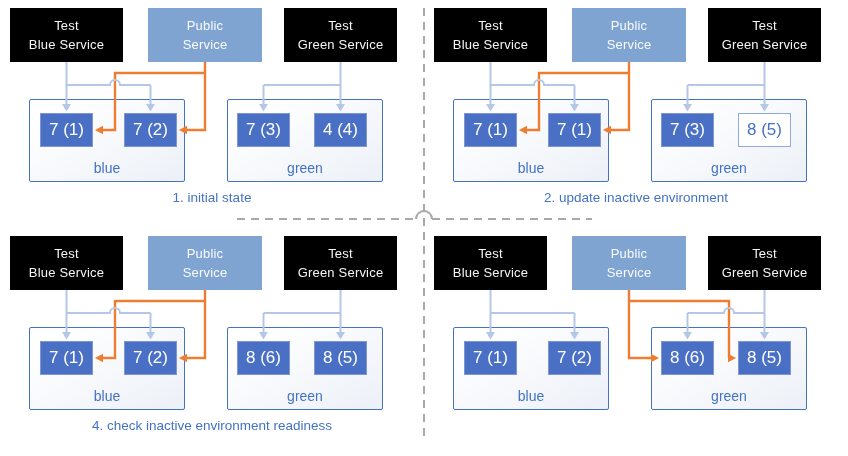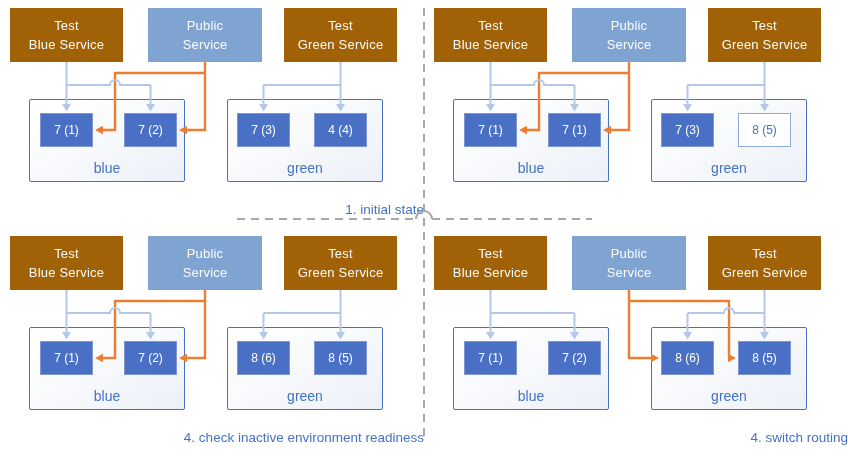--- a/index.html
+++ b/index.html
@@ -2,30 +2,30 @@
 <html><head>
 <meta charset="utf-8">
 <style>
   html,body{margin:0;padding:0;background:#fff;}
   .stage{position:relative;width:848px;height:456px;background:#ffffff;overflow:hidden;
          font-family:"Liberation Sans",sans-serif;}
   .panel{position:absolute;width:424px;height:228px;}
   .svc{position:absolute;top:8px;height:54px;display:flex;align-items:center;justify-content:center;
        text-align:center;font-size:13px;line-height:19px;white-space:pre-line;
        color:rgba(255,255,255,0.96);letter-spacing:.2px;}
-  .svc-light{background:#a16207;}
+  .svc-light{background:#000000;}
   .svc-public{background:#7fa4d1;text-align:center;}
   .env{position:absolute;top:99px;width:156px;height:83px;border:1.4px solid #4472c4;border-radius:2px;
        background:linear-gradient(150deg,#ffffff 15%,#ecf0f7 100%);box-sizing:border-box;}
   .env-label{position:absolute;bottom:5px;left:0;width:100%;text-align:center;color:#4472c4;font-size:14px;margin-top:24px;}
   .pod{position:absolute;top:113px;width:53px;height:34px;box-sizing:border-box;
        display:flex;align-items:center;justify-content:center;
-       background:#4a70c6;border:1px solid #8096d2;color:#ffffff;font-size:12px;}
+       background:#4a70c6;border:1px solid #8096d2;color:#ffffff;font-size:17px;}
   .pod-outline{background:#ffffff;border:1.2px solid #8faadc;color:#4472c4;}
-  .caption{position:absolute;top:190px;left:0;width:100%;text-align:right;color:#4472c4;font-size:13.5px;margin-top:12px;}
+  .caption{position:absolute;top:190px;left:0;width:100%;text-align:center;color:#4472c4;font-size:13.5px;}
   .wires{position:absolute;left:0;top:0;width:424px;height:228px;pointer-events:none;}
   .dividers{position:absolute;left:0;top:0;pointer-events:none;}
 </style>
 </head>
 <body>
 
 <div class="stage">
 
   <div class="panel" style="left:0;top:0">
     <div class="env" style="left:29px">
@@ -81,20 +81,21 @@
     <div class="svc svc-light" style="left:10px;width:113px">Test
 Blue Service</div>
     <div class="svc svc-public" style="left:148px;width:114px">Public
 Service</div>
     <div class="svc svc-light" style="left:284px;width:113px">Test
 Green Service</div>
     <div class="pod" style="left:40px">7 (1)</div>
     <div class="pod" style="left:124px">7 (1)</div>
     <div class="pod" style="left:237px">7 (3)</div>
     <div class="pod pod-outline" style="left:314px">8 (5)</div>
+    <div class="caption">2. update inactive environment</div>
   </div>
 
   <div class="panel" style="left:0;top:228px">
     <div class="env" style="left:29px">
       <span class="env-label">blue</span>
     </div>
     <div class="env" style="left:227px">
       <span class="env-label">green</span>
     </div>
     <svg class="wires" viewBox="0 0 424 228">
@@ -144,21 +145,20 @@
     <div class="svc svc-light" style="left:10px;width:113px">Test
 Blue Service</div>
     <div class="svc svc-public" style="left:148px;width:114px">Public
 Service</div>
     <div class="svc svc-light" style="left:284px;width:113px">Test
 Green Service</div>
     <div class="pod" style="left:40px">7 (1)</div>
     <div class="pod" style="left:124px">7 (2)</div>
     <div class="pod" style="left:237px">8 (6)</div>
     <div class="pod" style="left:314px">8 (5)</div>
-    <div class="caption">4. switch routing</div>
   </div>
 
   <svg class="dividers" width="848" height="456">
     <path d="M424,8 V442" stroke="#a8a8a8" stroke-width="2" stroke-dasharray="8 6" fill="none"></path>
     <path d="M237,219 H416 M432,219 H592" stroke="#a8a8a8" stroke-width="2" stroke-dasharray="8 6" fill="none"></path>
     <path d="M416,219 A8,8 0 0 1 432,219" stroke="#a8a8a8" stroke-width="2" fill="none"></path>
   </svg>
 
 </div>
 

